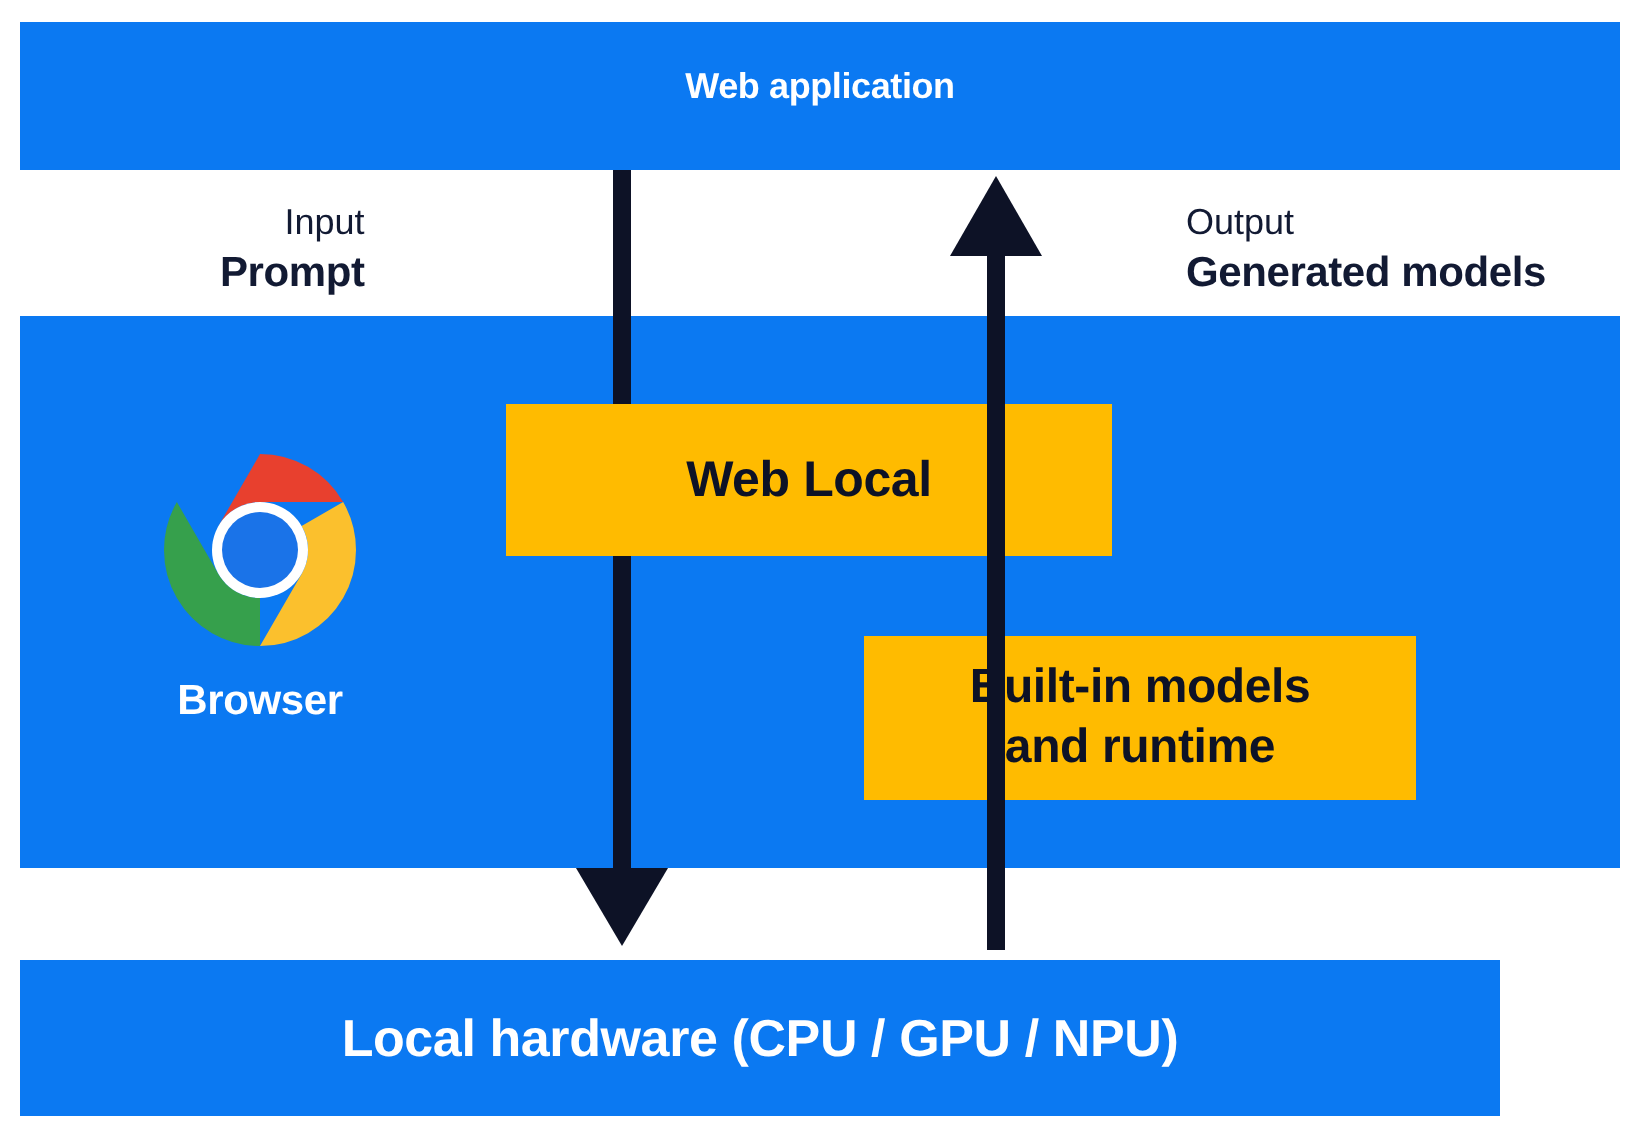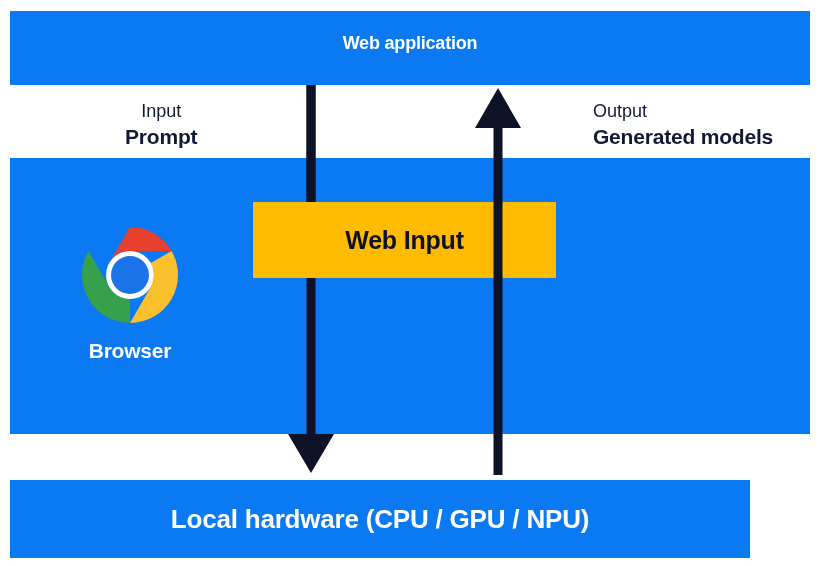--- a/index.html
+++ b/index.html
@@ -139,23 +139,23 @@
     line-height: 1.25;
   }
   .edge-label .value {
     display: block;
     font-size: 21px;
     font-weight: bold;
     line-height: 1.3;
     letter-spacing: -0.2px;
   }
   #label-input {
-    left: 125px;
+    left: 110px;
     top: 100px;
-    text-align: center;
+    text-align: right;
   }
   #label-output {
     right: 47px;
     top: 100px;
     text-align: left;
   }
 </style>
 </head>
 <body>
 
@@ -173,23 +173,29 @@
 
   <svg id="arrows-under" viewBox="0 0 820 566">
 
     <g>
       <line x1="311" y1="85" x2="311" y2="452" stroke="#0d1226" stroke-width="9"></line>
       <polygon points="288,434 334,434 311,473" fill="#0d1226"></polygon>
     </g>
   </svg>
 
   <div class="yellow-box" id="box-web-apis">
-    <span>Web Input</span>
-  </div>
-
+    <span>Web Local</span>
+  </div>
+
+  <div class="yellow-box" id="box-builtin-models">
+    <span>
+      <span>Built-in models</span><br>
+      <span>and runtime</span>
+    </span>
+  </div>
 
   <svg id="arrows-over" viewBox="0 0 820 566">
 
     <g>
       <line x1="498" y1="475" x2="498" y2="110" stroke="#0d1226" stroke-width="9"></line>
       <polygon points="498,88 521,128 475,128" fill="#0d1226"></polygon>
     </g>
 
     <line x1="311" y1="85" x2="311" y2="202" stroke="#0d1226" stroke-width="9"></line>
   </svg>

